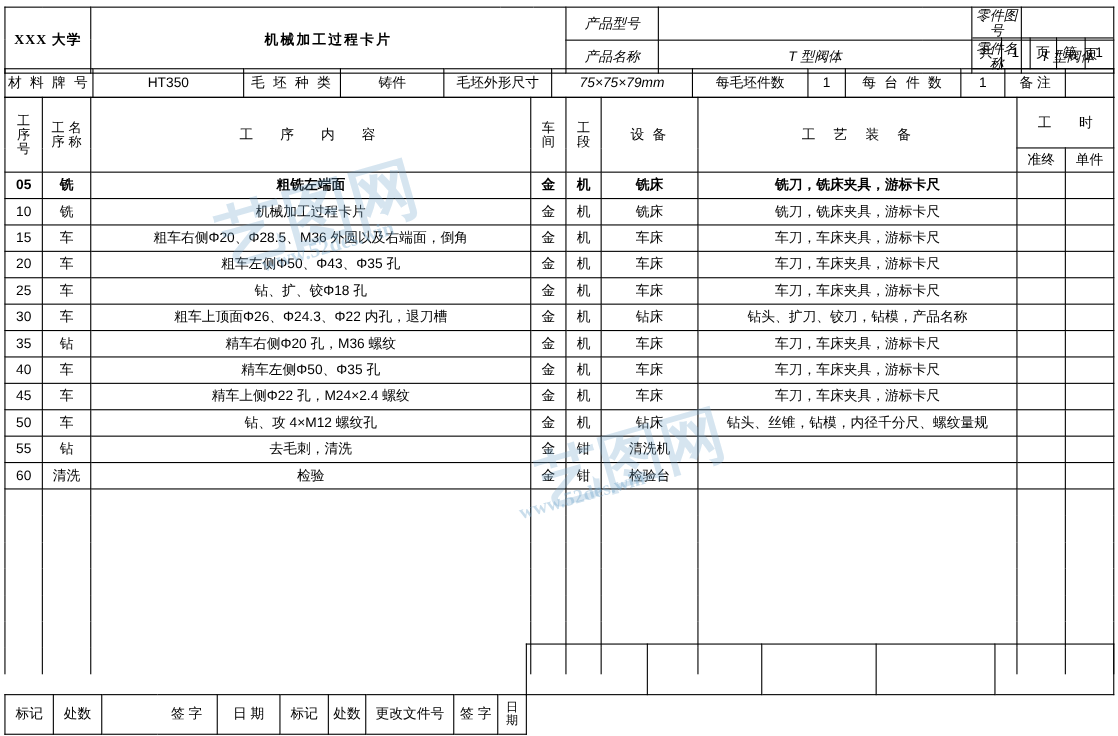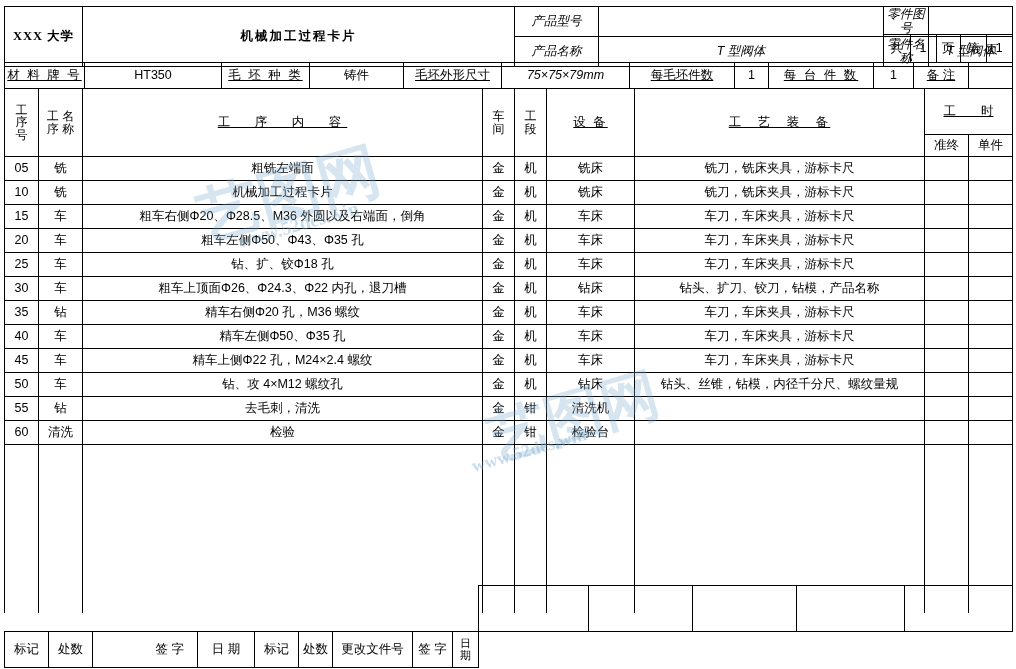--- a/index.html
+++ b/index.html
@@ -11,21 +11,21 @@
             font-size:12.5px;line-height:1.15;}
   .b-none-l{border-left:none !important;}
   .b-none-r{border-right:none !important;}
   .title-univ{font-family:"Liberation Serif","DejaVu Serif",serif;font-weight:bold;font-size:21px;letter-spacing:1px;margin-top:26px;}
   .title-card{font-weight:bold;font-size:19px;letter-spacing:2px;}
   .ital{font-style:italic;font-size:12.5px;}
   .sp2{letter-spacing:6px;}
   .sp3{letter-spacing:2px;}
   .small{font-size:12px;}
   .tiny{font-size:11px;}
-  .hdr{font-size:13px;text-decoration:underline;}
+  .hdr{font-size:13px;}
   .cell-txt{font-size:12.5px;}
   .wm{position:absolute;pointer-events:none;user-select:none;color:rgba(90,150,200,.33);
       font-family:"Liberation Serif","DejaVu Serif",serif;font-weight:bold;}
   #wm1{left:196px;top:152px;font-size:62px;transform:rotate(-16deg);color:rgba(120,170,205,.30);}
   #wm2{left:236px;top:214px;font-size:19px;transform:rotate(-16deg);color:rgba(120,170,205,.40);}
   #wm3{left:487px;top:378px;font-size:58px;transform:rotate(-16deg);color:rgba(120,170,205,.30);}
   #wm4{left:470px;top:440px;font-size:18px;transform:rotate(-16deg);color:rgba(120,170,205,.40);}
   .vstack{display:flex;flex-direction:column;align-items:center;justify-content:center;line-height:1.05;}
 </style>
 </head>
@@ -162,21 +162,21 @@
         <td rowspan="2" class="hdr sp3">设 备</td>
         <td rowspan="2" class="hdr sp3">工　艺　装　备</td>
         <td colspan="2" class="hdr">工　　时</td>
       </tr>
       <tr style="height:22px">
         <td class="small">准终</td>
         <td class="small">单件</td>
       </tr>
     </tbody>
     <tbody id="rows-body">
-        <tr style="height: 24px;">
+        <tr style="height: 24px; font-weight: bold;">
           <td class="cell-txt">05</td>
           <td class="cell-txt">铣</td>
           <td class="cell-txt">粗铣左端面</td>
           <td class="cell-txt">金</td>
           <td class="cell-txt">机</td>
           <td class="cell-txt">铣床</td>
           <td class="cell-txt">铣刀，铣床夹具，游标卡尺</td>
           <td class="cell-txt"></td>
           <td class="cell-txt"></td>
         </tr>

